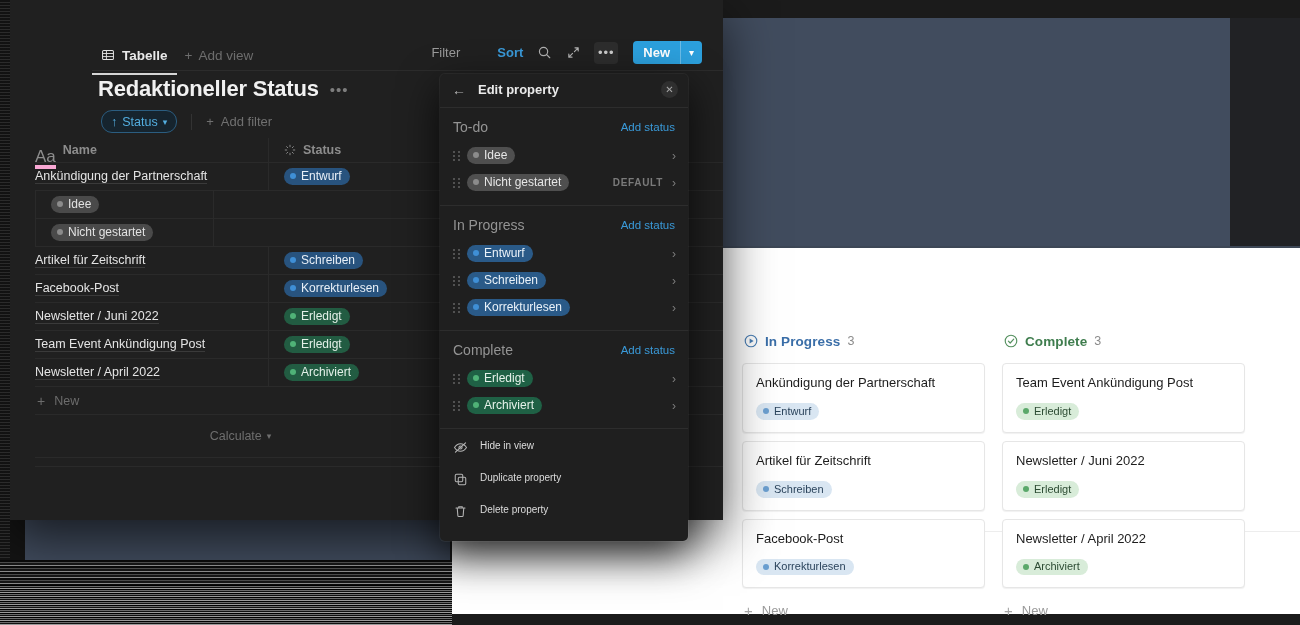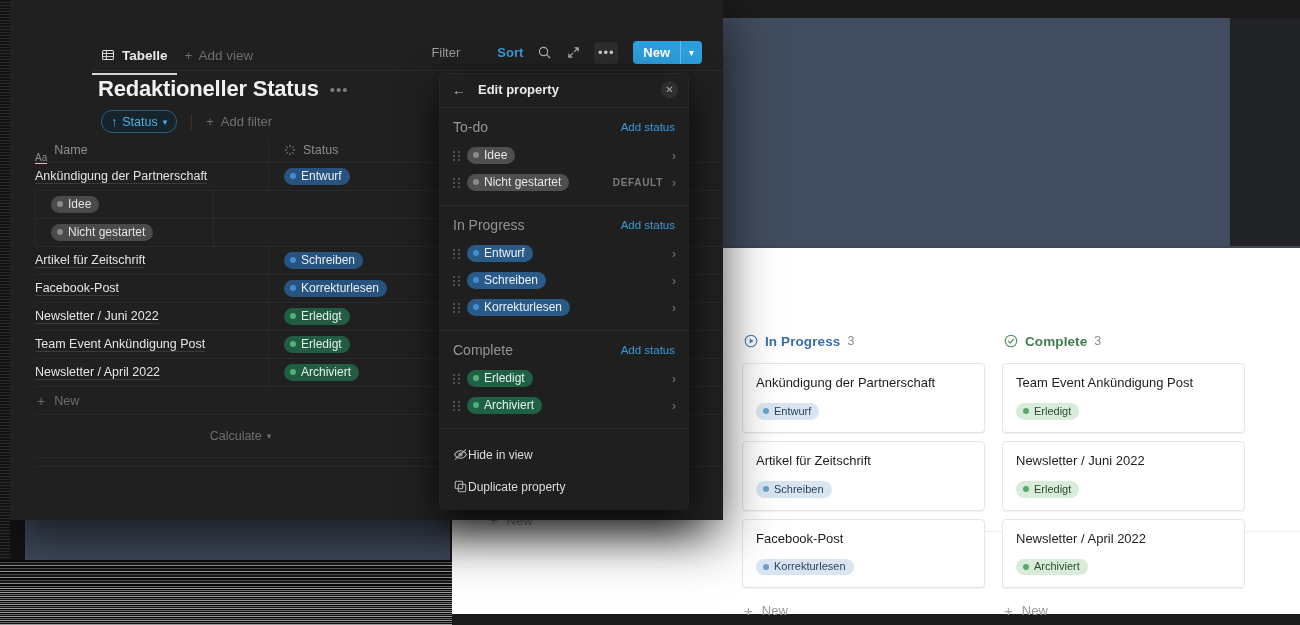--- a/index.html
+++ b/index.html
@@ -151,21 +151,21 @@
 
   
   #table{position:absolute;left:25px;top:138px;width:688px;}
   .trow{display:flex;height:27px;align-items:center;border-bottom:1px solid #2a2a2a;}
   .thead{height:24px;border-bottom:1px solid #2a2a2a;}
   .c-name{width:233px;padding-left:0px;display:flex;align-items:center;gap:7px;box-sizing:border-box;}
   .c-status{width:178px;padding-left:15px;box-sizing:border-box;border-left:1px solid #2a2a2a;height:27px;display:flex;align-items:center;}
   .thead .c-status{height:24px;}
   .c-extra{flex:1;border-left:1px solid #2a2a2a;height:27px;}
   .thead .c-extra{height:24px;display:flex;align-items:center;padding-left:10px;}
-  .th-label{color:#8d8d8d;font-size:12.5px;}
+  .th-label{color:#8d8d8d;font-size:12.5px;font-weight:bold;}
   .cellname{color:#e4e4e4;font-size:12.5px;border-bottom:1px solid #3a3a3a;padding-bottom:0px;white-space:nowrap;}
   .pill{
     display:inline-flex;align-items:center;gap:5px;border-radius:10px;
     padding:2px 8px 3px 6px;font-size:12px;line-height:1;
   }
   .pill .dot{width:6px;height:6px;border-radius:50%;display:inline-block;}
   .pill.blue{background:#28537e;color:#e8eff7;}
   .pill.blue .dot{background:#3f8fd6;}
   .pill.gray{background:#4a4a4a;color:#e2e2e2;}
   .pill.gray .dot{background:#8b8b8b;}
@@ -208,21 +208,21 @@
   .opt-pill .dot{width:6px;height:6px;border-radius:50%;display:inline-block;}
   .opt-pill.blue{background:#2a5a88;color:#eaf2f9;}
   .opt-pill.blue .dot{background:#3f8fd6;}
   .opt-pill.gray{background:#4f4f4f;color:#e6e6e6;}
   .opt-pill.gray .dot{background:#8b8b8b;}
   .opt-pill.green{background:#1f6145;color:#e6f2ea;}
   .opt-pill.green .dot{background:#4fb277;}
   .opt-right{margin-left:auto;display:flex;align-items:center;gap:9px;}
   .opt-default{color:#7a7a7a;font-size:10px;letter-spacing:.7px;font-weight:bold;}
   .opt-chev{color:#7d7d7d;font-size:12px;}
-  .menu-item{display:flex;align-items:flex-end;padding:5px 13px;height:22px;color:#dcdcdc;font-size:12px;}
+  .menu-item{display:flex;align-items:flex-start;gap:12px;padding:5px 13px;height:22px;color:#dcdcdc;font-size:10px;}
   .menu-item .mi{width:15px;display:flex;align-items:center;justify-content:center;color:#b5b5b5;}
   svg{display:block;}
 </style>
 </head>
 <body>
 
 <div id="dark-left-strip"></div>
 <div id="desk-plate"></div>
 <div id="dark-right-strip"></div>
 <div id="desk-plate2"></div>
@@ -370,21 +370,21 @@
     <div id="filter-sep"></div>
     <div id="add-filter">
       <span>+</span>
       <span>Add filter</span>
     </div>
   </div>
 
   <div id="table">
     <div class="trow thead">
       <div class="c-name">
-        <span style="color:#8d8d8d;font-size:10px;border-bottom:1px solid #f9a8d4;line-height:1;margin-top:16px;">Aa</span>
+        <span style="color:#8d8d8d;font-size:17px;border-bottom:4px solid #f9a8d4;line-height:1;margin-top:16px;">Aa</span>
         <span class="th-label">Name</span>
       </div>
       <div class="c-status">
         <span style="margin-right:7px;display:flex;">
           <svg width="12" height="12" viewBox="0 0 16 16">
               <g stroke="#8d8d8d" stroke-width="1.25" stroke-linecap="round">
                 <path d="M8 1.6v2.1"></path>
                 <path d="M8 12.3v2.1"></path>
                 <path d="M1.6 8h2.1"></path>
                 <path d="M12.3 8h2.1"></path>
@@ -666,17 +666,27 @@
   </div>
   <div class="menu-item">
     <span class="mi">
       <svg width="15" height="15" viewBox="0 0 16 16">
           <rect x="2.4" y="2.4" width="8" height="8" rx="1.4" fill="none" stroke="#b5b5b5" stroke-width="1.1"></rect>
           <rect x="5.6" y="5.6" width="8" height="8" rx="1.4" fill="none" stroke="#b5b5b5" stroke-width="1.1"></rect>
         </svg>
     </span>
     <span>Duplicate property</span>
   </div>
+  <div class="menu-item">
+    <span class="mi">
+      <svg width="15" height="15" viewBox="0 0 16 16">
+          <path d="M3.2 4.3h9.6" stroke="#b5b5b5" stroke-width="1.15" stroke-linecap="round"></path>
+          <path d="M6.2 4.3V2.9h3.6v1.4" fill="none" stroke="#b5b5b5" stroke-width="1.15"></path>
+          <path d="M4.5 4.3l.7 8.2a1 1 0 0 0 1 .9h3.6a1 1 0 0 0 1-.9l.7-8.2" fill="none" stroke="#b5b5b5" stroke-width="1.15"></path>
+        </svg>
+    </span>
+    <span>Delete property</span>
+  </div>
 </div>
 
 <div id="scanline-left"></div>
 <div id="scanlines2"></div>
 <div id="scanlines"></div>
 
 </body></html>

